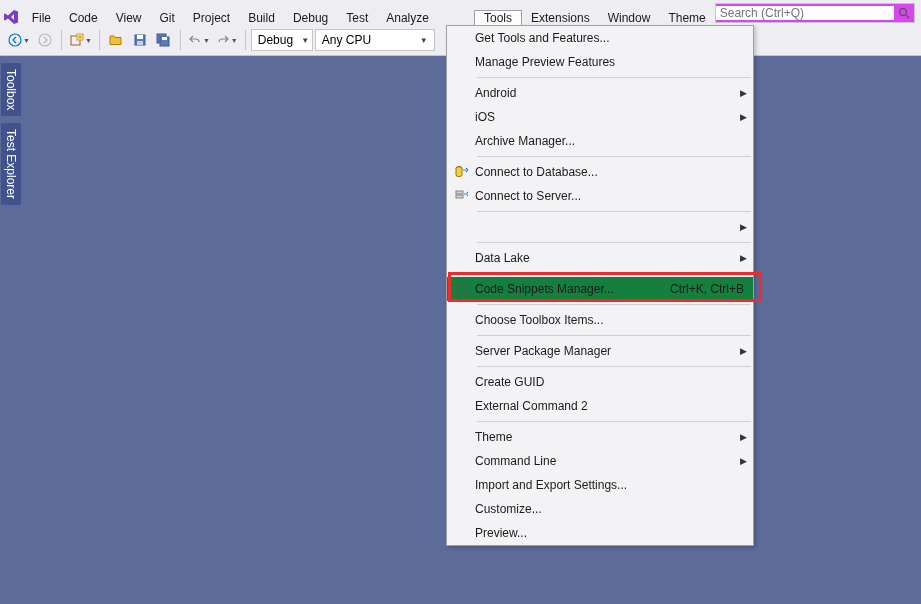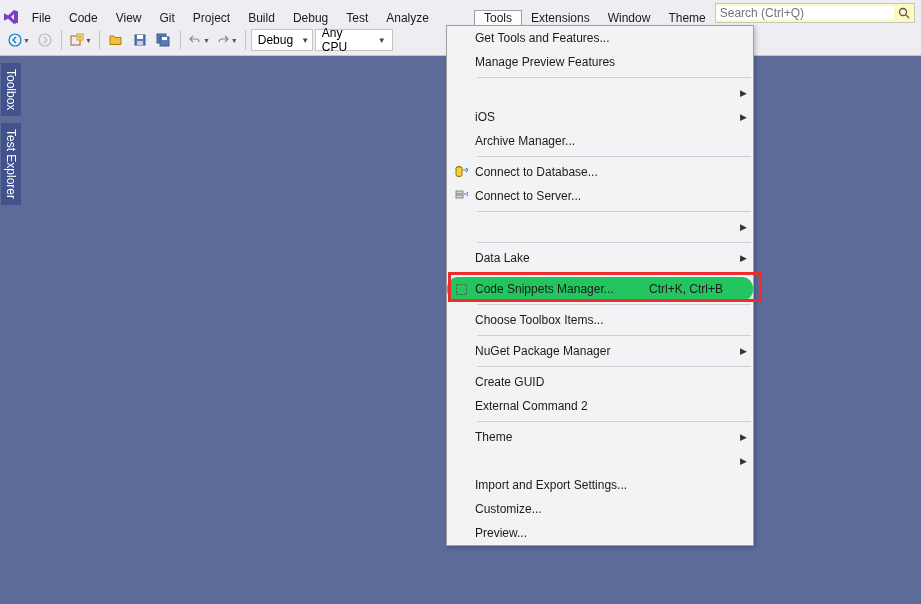--- a/index.html
+++ b/index.html
@@ -4,47 +4,47 @@
 <style>
 * { margin:0; padding:0; box-sizing:border-box; font-family:"Segoe UI",Arial,sans-serif; font-size:12px; }
 body { width:921px; height:604px; background:#5d6b99; overflow:hidden; }
 
 .menubar { height:25px; background:#eeeef2; display:flex; align-items:flex-end; }
 .logo { width:24px; display:flex; align-items:center; justify-content:center; }
 .menubar-items { display:flex; align-items:stretch; }
 .menubar-item { padding:0 9px; display:flex; align-items:center; color:#1b1b1b; cursor:default; }
 .menubar-item.open { background:#fdfdfd; border:1px solid #a0a0a0; border-bottom:none;margin-left:36px; }
 .menubar-spacer { flex:1; }
-.search-box { width:212px; height:20px; margin:2px 6px 2px 0; background:#fef9c3; border:1px solid #c5c5c5; display:flex; align-items:center; }
+.search-box { width:212px; height:20px; margin:2px 6px 2px 0; background:#d946ef; border:1px solid #c5c5c5; display:flex; align-items:center; }
 .search-box input { flex:1; border:none; outline:none; padding:0 4px; color:#999; font-size:12px; }
 .search-box .sicon { width:20px; display:flex; align-items:center; justify-content:center; color:#555; }
 
 .toolbar { height:31px; background:#eeeef2; border-bottom:1px solid #c5c5c5; display:flex; align-items:center; padding:0 6px; gap:2px; }
 .tb-btn { height:22px; min-width:22px; display:flex; align-items:center; justify-content:center; padding:0 2px; }
 .tb-sep { width:1px; height:20px; background:#c5c5c5; margin:0 3px; }
 .tb-drop { font-size:7px; color:#555; margin-left:1px; }
 .combobox { height:22px; border:1px solid #c5c5c5; background:#fff; display:flex; align-items:center; padding:0 4px; }
 .combobox span { padding:0 2px; }
 .combobox .arrow { font-size:8px; color:#444; margin-left:auto; padding-left:6px; }
 #cb-config { width:62px; }
-#cb-platform { width:78px; }
+#cb-platform { width:120px; }
 
 .workspace { position:relative; height:548px; background:#5d6b99; }
 .side-tab { position:absolute; left:0; background:#42528c; color:#fff; writing-mode:vertical-lr; padding:6px 3px; font-size:12px; border:1px solid #5d6b99; }
 #tab-toolbox { top:6px; }
 #tab-testexp { top:66px; }
 
 .dropdown { position:absolute; left:446px; top:25px; width:308px; background:#f3f3f6; border:1px solid #a0a0a0; box-shadow:2px 2px 4px rgba(0,0,0,.2); z-index:10; }
 .dd-item { height:24px; display:flex; align-items:center; position:relative;justify-content:flex-end; }
 .dd-item .iconcol { width:28px; display:flex; align-items:center; justify-content:center; }
 .dd-item .label { flex:1; color:#1b1b1b; padding-right:6px; white-space:nowrap; }
-.dd-item .shortcut { color:#1b1b1b; padding-right:30px;margin-left:24px; }
+.dd-item .shortcut { color:#1b1b1b; padding-right:9px;margin-left:24px; }
 .dd-item .sub { position:absolute; right:6px; font-size:9px; color:#333; }
 .dd-sep { height:1px; margin:3px 2px 3px 30px; background:#d0d0d4; }
-.dd-item.highlighted { background:#22c55e;border-radius:11px; }
+.dd-item.highlighted { background:#15803d; }
 .highlight-box { position:absolute; left:448px; top:272px; width:314px; height:30px; border:3px solid #ef2b2e; z-index:20; pointer-events:none; }
 </style>
 </head>
 <body>
 
 <div class="menubar">
   <div class="logo">
     <svg width="16" height="16" viewBox="0 0 16 16">
         <path d="M11 1 L15 2.5 L15 13.5 L11 15 L5 9.5 L2 11.5 L1 11 L1 5 L2 4.5 L5 6.5 Z M11 5 L8 8 L11 11 Z" fill="#7b3fc4"></path>
       </svg>
@@ -153,20 +153,21 @@
       <div class="iconcol"></div>
       <div class="label">Get Tools and Features...</div>
     </div>
     <div class="dd-item">
       <div class="iconcol"></div>
       <div class="label">Manage Preview Features</div>
     </div>
     <div class="dd-sep"></div>
     <div class="dd-item">
       <div class="iconcol"></div>
+      <div class="label">Android</div>
       <div class="sub">▶</div>
     </div>
     <div class="dd-item">
       <div class="iconcol"></div>
       <div class="label">iOS</div>
       <div class="sub">▶</div>
     </div>
     <div class="dd-item">
       <div class="iconcol"></div>
       <div class="label">Archive Manager...</div>
@@ -214,40 +215,41 @@
       <div class="shortcut">Ctrl+K, Ctrl+B</div>
     </div>
     <div class="dd-sep"></div>
     <div class="dd-item">
       <div class="iconcol"></div>
       <div class="label">Choose Toolbox Items...</div>
     </div>
     <div class="dd-sep"></div>
     <div class="dd-item">
       <div class="iconcol"></div>
-      <div class="label">NuGet Package Manager</div>
+      <div class="label">Server Package Manager</div>
       <div class="sub">▶</div>
     </div>
     <div class="dd-sep"></div>
     <div class="dd-item">
       <div class="iconcol"></div>
       <div class="label">Create GUID</div>
     </div>
     <div class="dd-item">
       <div class="iconcol"></div>
       <div class="label">External Command 2</div>
     </div>
     <div class="dd-sep"></div>
     <div class="dd-item">
       <div class="iconcol"></div>
       <div class="label">Theme</div>
       <div class="sub">▶</div>
     </div>
     <div class="dd-item">
       <div class="iconcol"></div>
+      <div class="label">Command Line</div>
       <div class="sub">▶</div>
     </div>
     <div class="dd-item">
       <div class="iconcol"></div>
       <div class="label">Import and Export Settings...</div>
     </div>
     <div class="dd-item">
       <div class="iconcol"></div>
       <div class="label">Customize...</div>
     </div>

